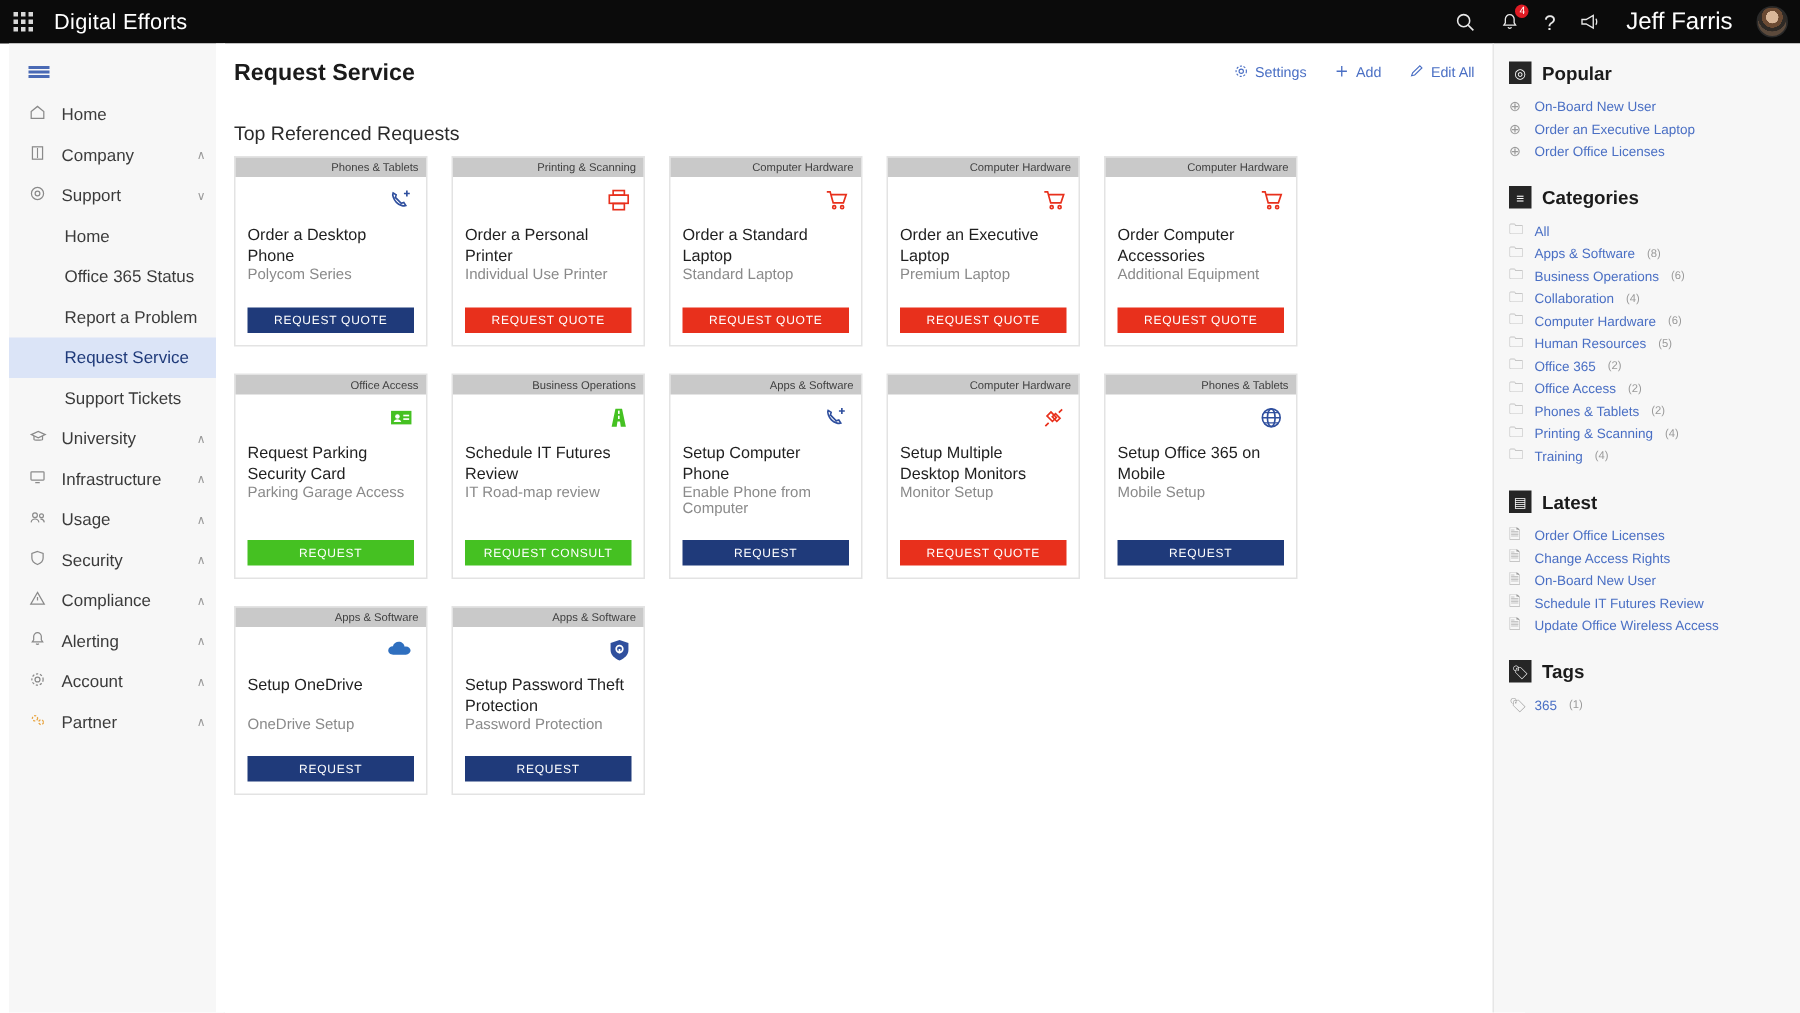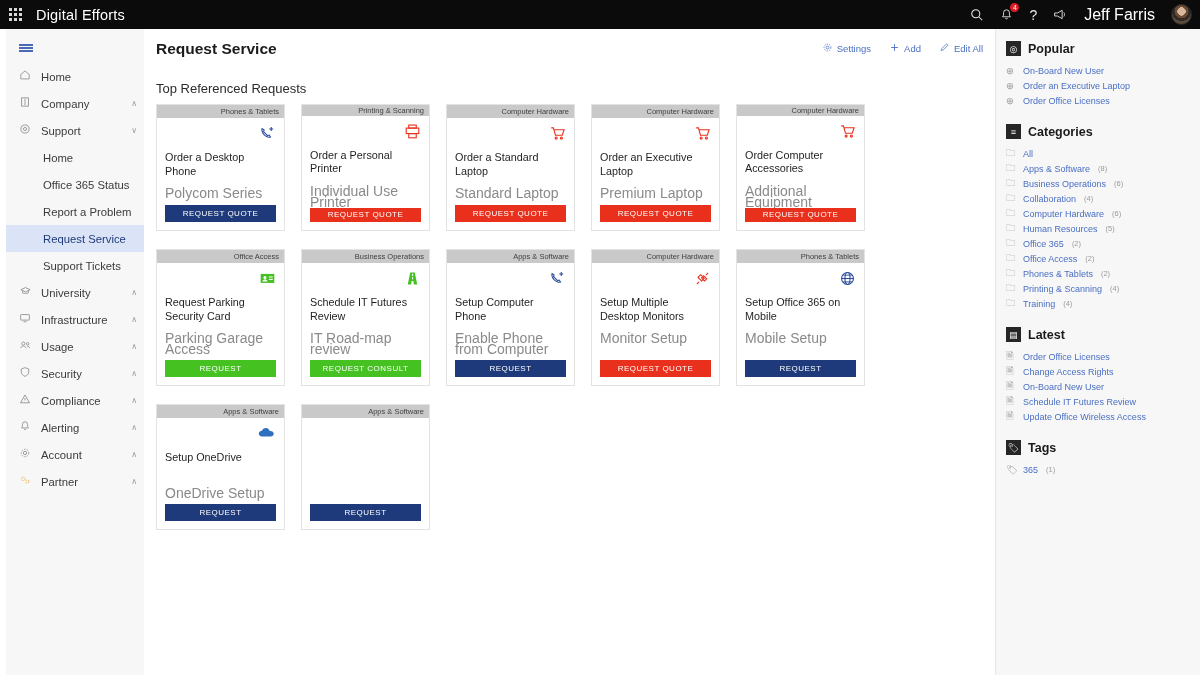--- a/index.html
+++ b/index.html
@@ -66,21 +66,21 @@
     width: 129px; border: 1px solid #e3e3e3; background: #fff;
     display: flex; flex-direction: column;
   }
   .card-head {
     background: #c9c9c9; height: 13px; display: flex; align-items: center; justify-content: flex-end;
     padding-right: 5px; font-size: 7.5px; color: #3f3f3f;
   }
   .card-body { padding: 7px 8px 0 8px; flex: 1; display: flex; flex-direction: column; }
   .card-icon { height: 22px; display: flex; justify-content: flex-end; align-items: flex-start; font-size: 15px; }
   .card-title { font-size: 10.8px; color: #1f1f1f; line-height: 13.5px; margin-top: 4px; min-height: 27px; }
-  .card-sub { font-size: 14px; color: #8a8a8a; line-height: 11px; margin-top: 10px; }
+  .card-sub { font-size: 10px; color: #8a8a8a; line-height: 11px; margin-top: 0; }
   .card-btn {
     margin: auto 8px 8px 8px; height: 17px; display: flex; align-items: center; justify-content: center;
     font-size: 8px; color: #ffffff; letter-spacing: .5px; cursor: pointer;
   }
   .h1row .card { height: 127px; }
   .h2row .card { height: 137px; }
   .h3row .card { height: 126px; }
   
   .rightpanel {
     position: absolute; top: 29px; left: 996px; width: 204px; height: 646px;
@@ -498,20 +498,31 @@
             </svg>
         </div>
         <div class="card-title">Setup OneDrive</div>
         <div class="card-sub">OneDrive Setup</div>
       </div>
       <div class="card-btn" style="background:#1f3a7a">REQUEST</div>
     </div>
 
     <div class="card">
       <div class="card-head">Apps &amp; Software</div>
+      <div class="card-body">
+        <div class="card-icon">
+          <svg width="16" height="17" viewBox="0 0 18 20">
+              <path d="M9 2 16 4.4v5.4c0 4-3.2 6.6-7 8.2-3.8-1.6-7-4.2-7-8.2V4.4z" fill="#2f4f9e"></path>
+              <circle cx="9" cy="9" r="2.6" fill="none" stroke="#fff" stroke-width="1.3"></circle>
+              <rect x="8.3" y="9" width="1.4" height="3.6" fill="#fff"></rect>
+            </svg>
+        </div>
+        <div class="card-title">Setup Password Theft Protection</div>
+        <div class="card-sub">Password Protection</div>
+      </div>
       <div class="card-btn" style="background:#1f3a7a">REQUEST</div>
     </div>
   </div>
 </div>
 
 <div class="rightpanel">
 
   <div class="rp-block">
     <div class="rp-head">
       <div class="rp-sq">◎</div>

